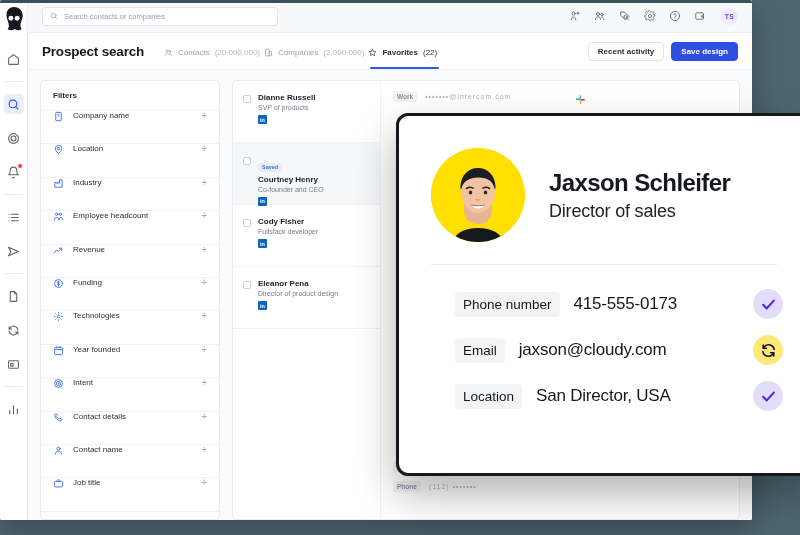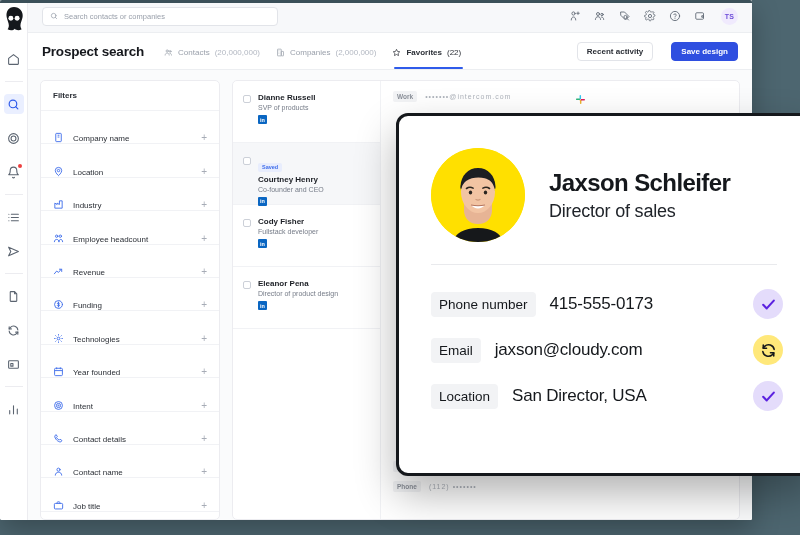--- a/index.html
+++ b/index.html
@@ -74,50 +74,50 @@
     margin-left: 2px;
   }
 
   
   .pagehead {
     height: 37px; flex: 0 0 37px; background: #fff;
     border-bottom: 1px solid #eceef1;
     display: flex; align-items: center; padding: 0 14px; position: relative;
   }
   .page-title { font-size: 13.5px; font-weight: 700; color: #16181d; letter-spacing: -.2px; }
-  .tabs { display: flex; align-items: center; gap: 16px; margin-left: 20px; height: 100%; }
+  .tabs { display: flex; align-items: center; gap: 4px; margin-left: 20px; height: 100%; }
   .tab { display: flex; align-items: center; gap: 5px; font-size: 8px; color: #9aa0ab; height: 100%; position: relative; padding-top: 2px;}
   .tab svg { width: 9px; height: 9px; }
   .tab.active { color: #2b2f36; }
   .tab.active .tab-label { font-weight: 600; }
   .tab.active::after {
     content: ""; position: absolute; left: 2px; right: -2px; bottom: 0;
     height: 2px; background: #2f5bea; border-radius: 2px;
   }
   .tab-count { color: #b3b8c2; }
   .tab.active .tab-count { color: #2b2f36; }
-  .head-right { margin-left: auto; display: flex; align-items: center; gap: 18px; }
+  .head-right { margin-left: auto; display: flex; align-items: center; gap: 7px; }
   .btn {
     height: 19px; padding: 0 9px; border-radius: 4px;
     font-size: 8px; font-weight: 600; display: flex; align-items: center;
     border: 1px solid #e2e4e9; background: #fff; color: #2b2f36;
   }
   .btn.primary { background: #2f4fe0; border-color: #2f4fe0; color: #fff; }
 
   
   .body { flex: 1; display: flex; gap: 12px; padding: 10px 12px 0 12px; background: #fafbfc; min-height: 0; }
 
   .filters {
     width: 180px; flex: 0 0 180px; background: #fff;
     border: 1px solid #ececf0; border-radius: 5px;
     overflow: hidden;
   }
   .filters-title { font-size: 8px; font-weight: 700; color: #2b2f36; padding: 10px 12px; }
   .filter-row {
-    height: 33.4px; display: flex; align-items: flex-end; gap: 9px;
+    height: 33.4px; display: flex; align-items: flex-start; gap: 9px;
     padding: 0 12px; border-top: 1px solid #f1f2f5;
     font-size: 8px; color: #2b2f36;
   }
   .filter-ico { width: 11px; height: 11px; color: #3f6dea; display:flex; align-items:center; justify-content:center; flex:0 0 11px;}
   .filter-ico svg { width: 11px; height: 11px; }
   .filter-plus { margin-left: auto; color: #a7acb6; font-size: 10px; line-height: 1; }
 
   .results {
     flex: 1; background: #fff; border: 1px solid #ececf0; border-radius: 5px;
     display: flex; min-width: 0; overflow: hidden; position: relative;
@@ -169,21 +169,21 @@
     width: 94px; height: 94px; border-radius: 50%;
     background: #ffe000; flex: 0 0 94px; position: relative; overflow: hidden;
   }
   .pc-name { font-size: 24px; font-weight: 700; color: #15181c; letter-spacing: -.6px; }
   .pc-role { font-size: 18px; color: #20242a; margin-top: 4px; letter-spacing: -.2px; }
   .pc-divider { height: 1px; background: #e9eaed; margin: 22px 6px 0 6px; }
   .pc-rows { margin-top: 16px; padding-left: 6px; }
   .pc-row { display: flex; align-items: center; height: 46px; }
   .pc-key {
     background: #f2f3f5; color: #15181c; font-size: 13.5px;
-    padding: 5px 8px; border-radius: 4px; white-space: nowrap;
+    padding: 5px 8px; border-radius: 4px; white-space: nowrap; margin-left: 24px;
   }
   .pc-val { font-size: 17px; color: #15181c; margin-left: 14px; letter-spacing: -.2px; white-space: nowrap;}
   .pc-status {
     margin-left: auto; width: 30px; height: 30px; border-radius: 50%;
     display: flex; align-items: center; justify-content: center; flex: 0 0 30px;
   }
   .pc-status.verified { background: #e4dcfb; }
   .pc-status.syncing { background: #ffe87a; }
   .pc-status svg { width: 17px; height: 17px; }
 </style>

